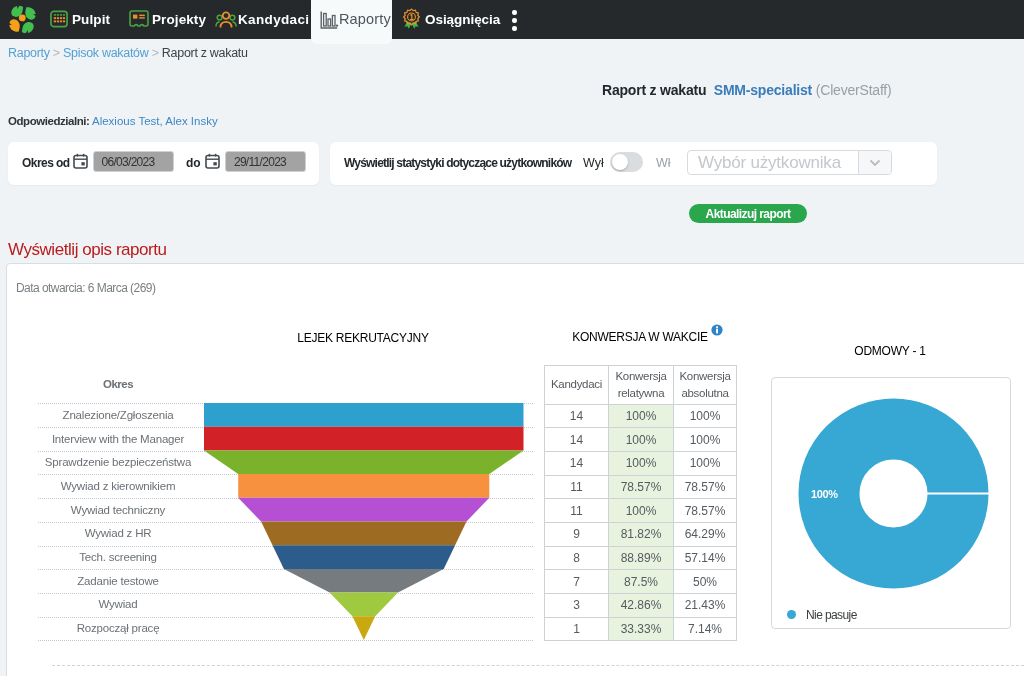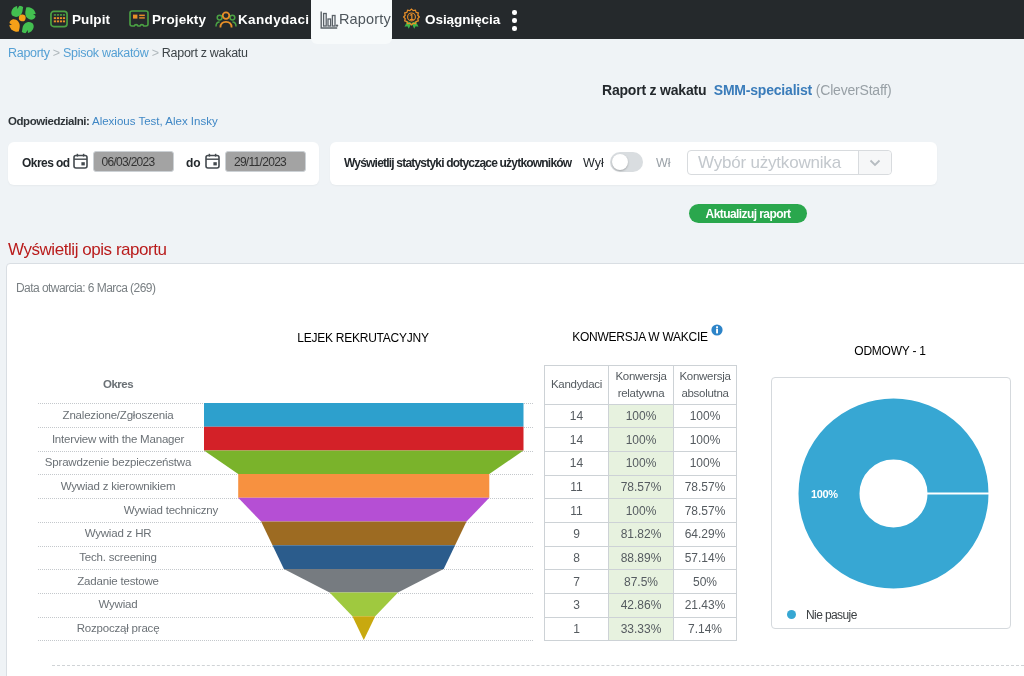--- a/index.html
+++ b/index.html
@@ -159,21 +159,21 @@
 <div class="dotline" style="left:38px;top:546px;width:495px;"></div>
 <div class="dotline" style="left:38px;top:569px;width:495px;"></div>
 <div class="dotline" style="left:38px;top:593px;width:495px;"></div>
 <div class="dotline" style="left:38px;top:617px;width:495px;"></div>
 <div class="dotline" style="left:38px;top:640px;width:495px;"></div>
 
 <div class="flabel" style="top:409px;">Znalezione/Zgłoszenia</div>
 <div class="flabel" style="top:433px;text-align:center;">Interview with the Manager</div>
 <div class="flabel" style="top:456px;">Sprawdzenie bezpieczeństwa</div>
 <div class="flabel" style="top:480px;">Wywiad z kierownikiem</div>
-<div class="flabel" style="top:504px;text-align:right;">Wywiad techniczny</div>
+<div class="flabel" style="top:504px;">Wywiad techniczny</div>
 <div class="flabel" style="top:527px;">Wywiad z HR</div>
 <div class="flabel" style="top:551px;">Tech. screening</div>
 <div class="flabel" style="top:575px;">Zadanie testowe</div>
 <div class="flabel" style="top:598px;">Wywiad</div>
 <div class="flabel" style="top:622px;">Rozpoczął pracę</div>
 
 <svg class="abs" style="left:204px;top:403px;" width="320" height="238" viewBox="0 0 320 238">
   <polygon points="0,0 319.5,0 319.5,23.7 0,23.7" fill="#2da0cd"></polygon>
   <polygon points="0,23.7 319.5,23.7 319.5,47.4 0,47.4" fill="#d32128"></polygon>
   <polygon points="0,47.4 319.5,47.4 285.3,71.1 34.2,71.1" fill="#7ab32b"></polygon>

